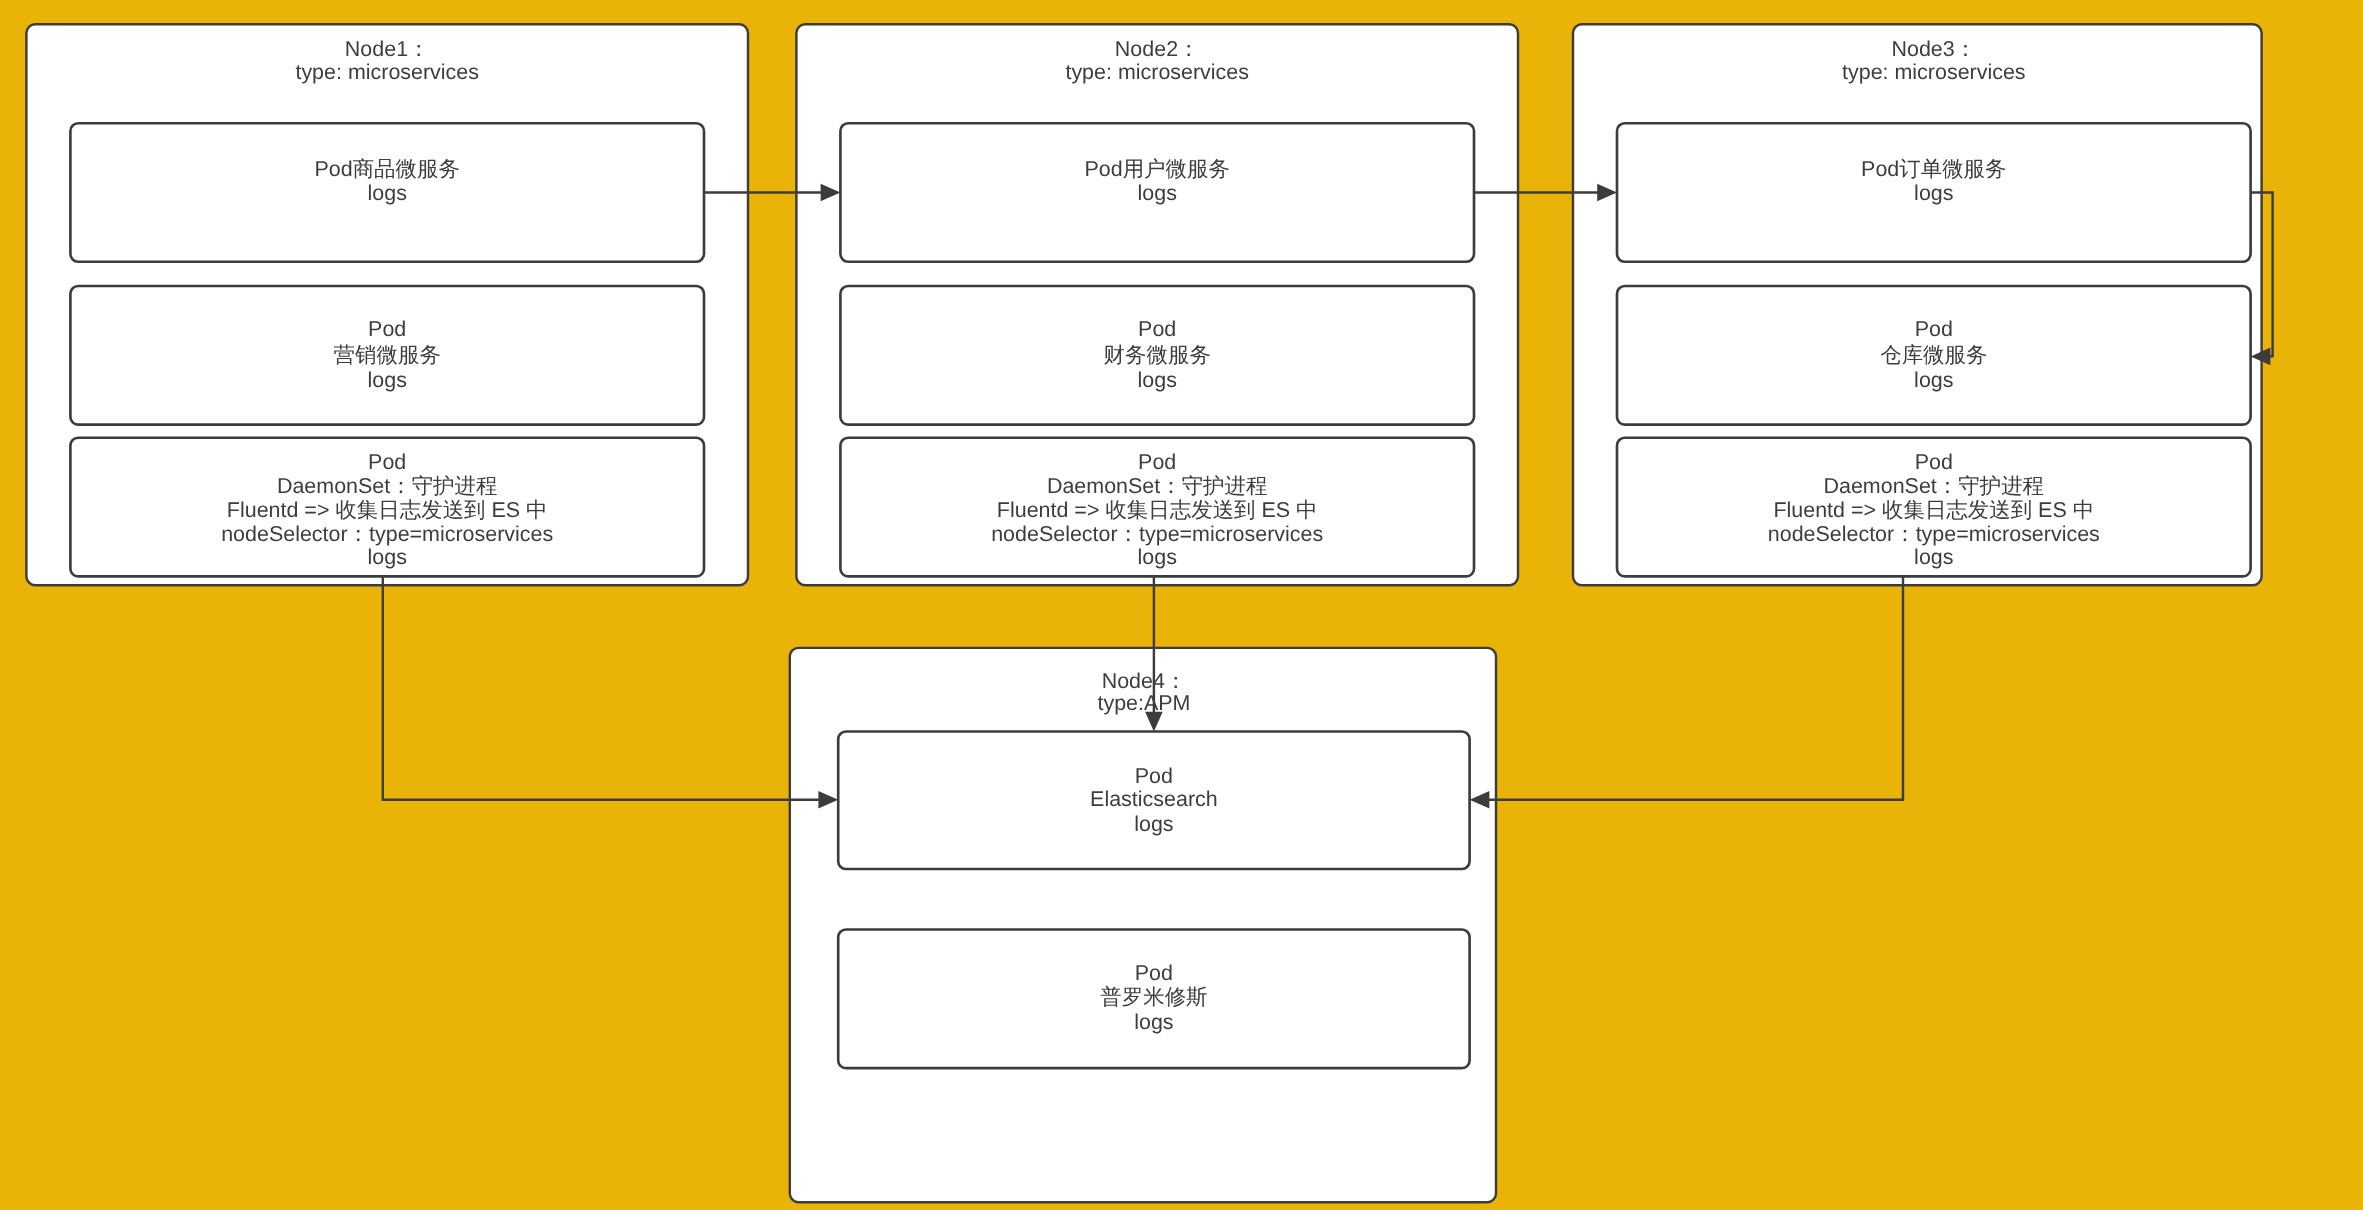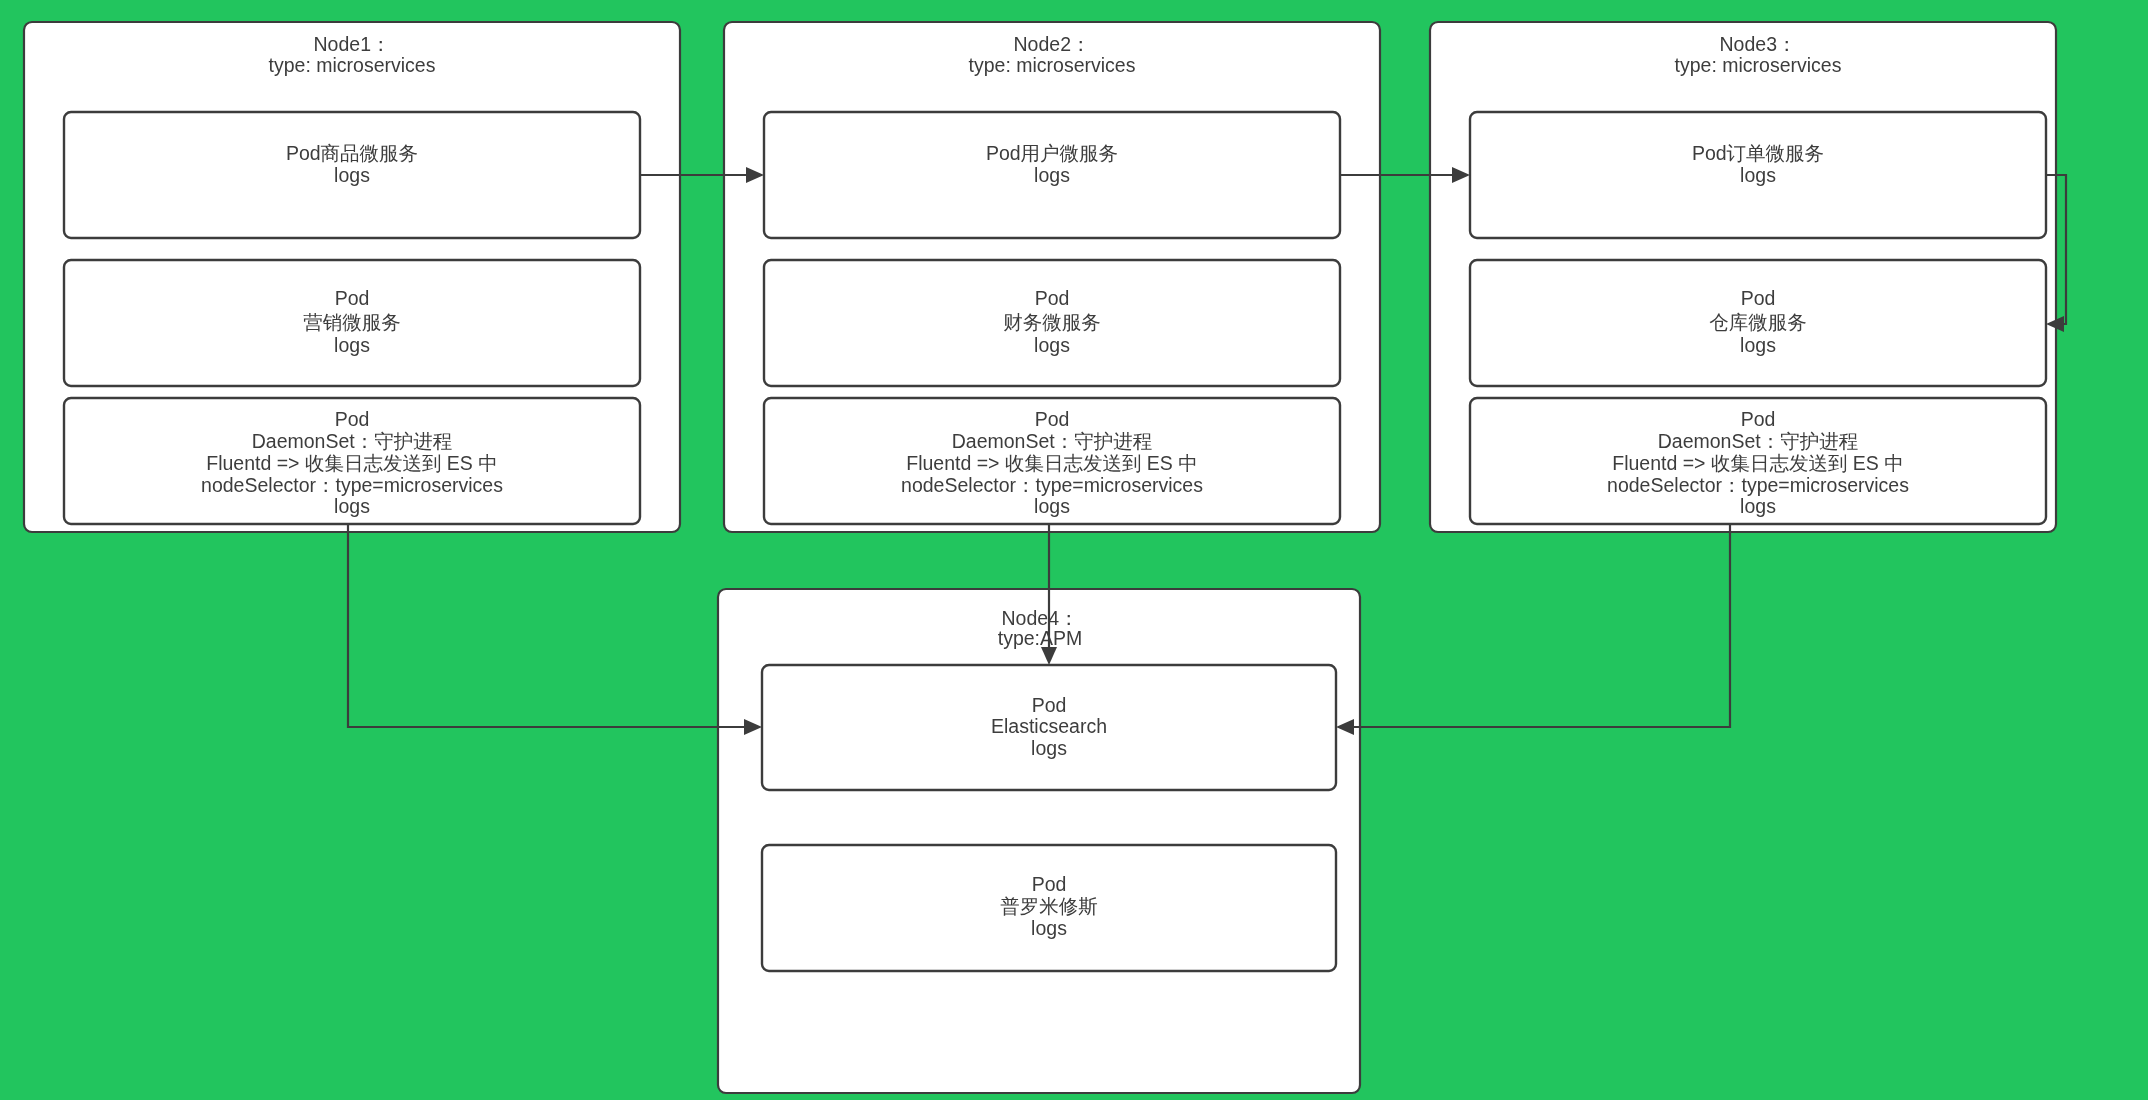--- a/index.html
+++ b/index.html
@@ -10,21 +10,21 @@
   body {
     width: 2148px;
     height: 1100px;
     font-family: "Liberation Sans", "DejaVu Sans", sans-serif;
     overflow: hidden;
   }
   #canvas {
     position: relative;
     width: 2148px;
     height: 1100px;
-    background: #22c55e;
+    background: #eab308;
   }
   svg.diagram {
     position: absolute;
     top: 0; left: 0;
     width: 2148px;
     height: 1100px;
   }
   .node-box {
     fill: #ffffff;
     stroke: #3c3c3c;

